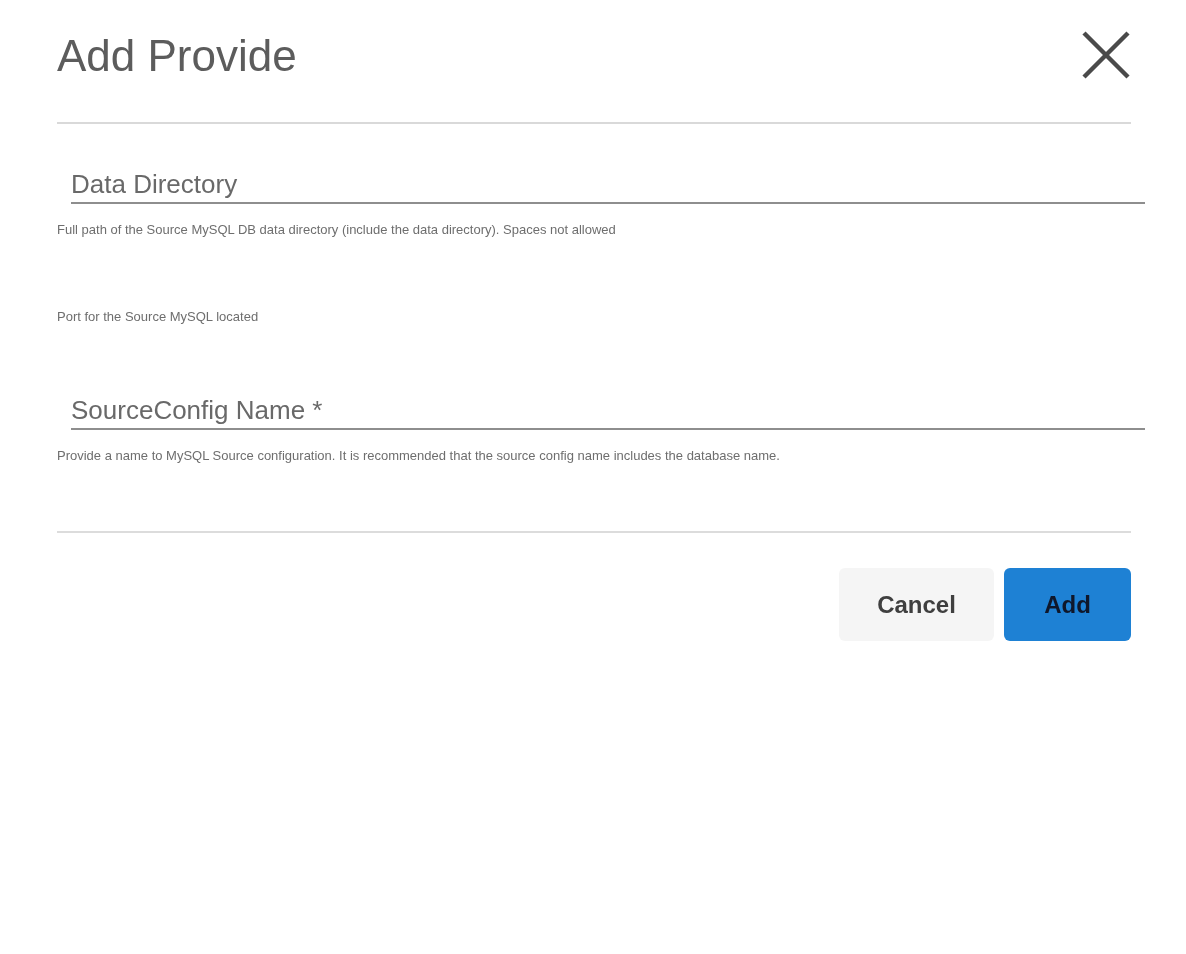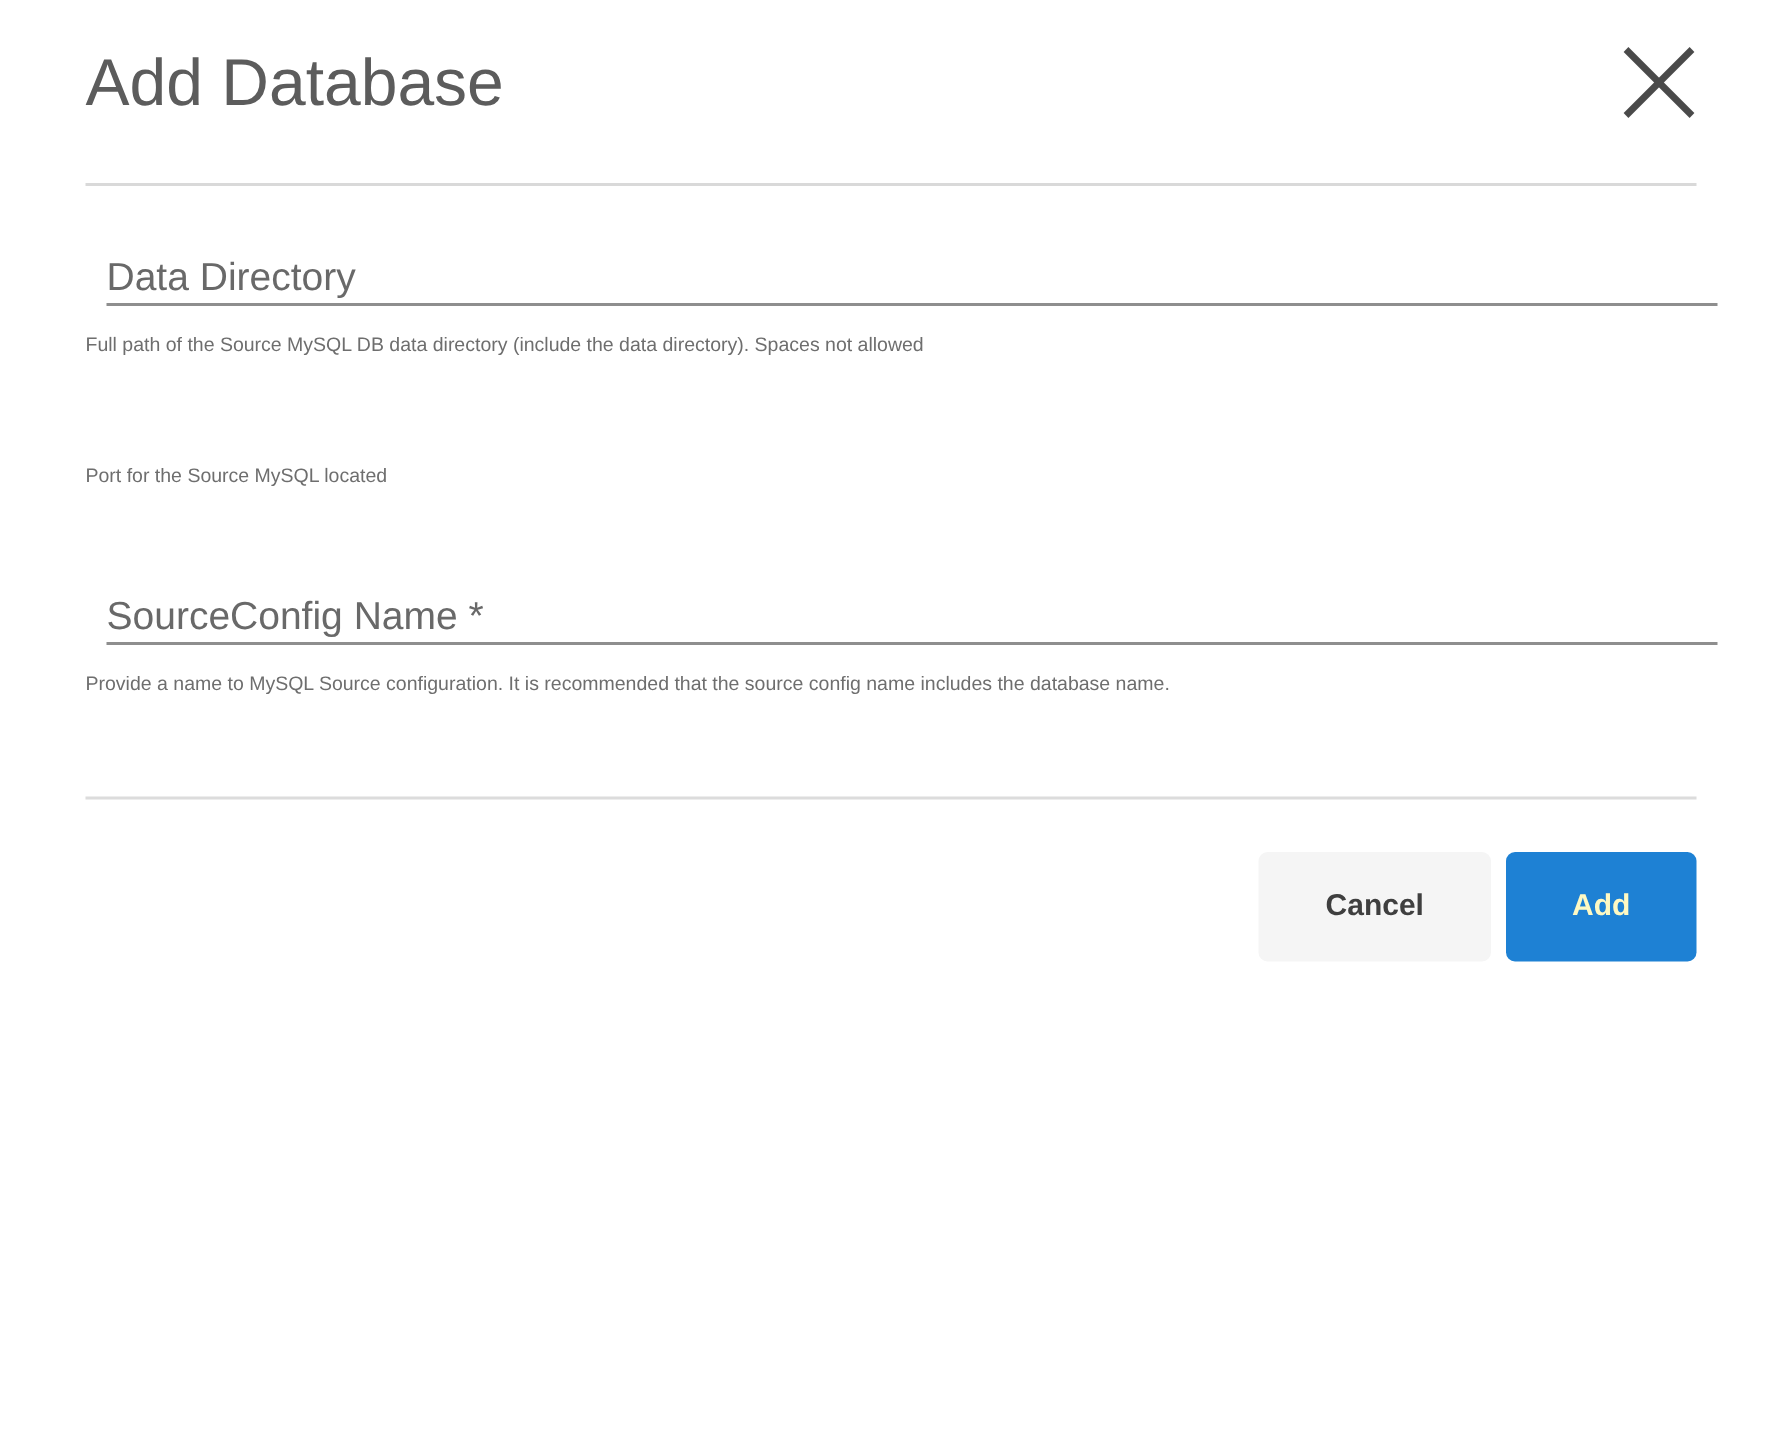--- a/index.html
+++ b/index.html
@@ -82,43 +82,43 @@
     display: flex;
     justify-content: flex-end;
     gap: 10px;
     margin-top: 35px;
   }
   .btn {
     height: 73px;
     border: none;
     border-radius: 6px;
     font-family: inherit;
-    font-size: 20px;
+    font-size: 24px;
     font-weight: 600;
     cursor: pointer;
     padding: 0;
   }
   .btn-cancel {
     width: 155px;
     background: #f5f5f5;
     color: #3f3f3f;
   }
   .btn-add {
     width: 127px;
     background: #1e81d4;
-    color: #fef9c3;
+    color: #0f172a;
   }
 </style>
 </head>
 <body>
 
 <div class="dialog">
 
   <div class="dialog-header">
-    <h1 class="dialog-title">Add Database</h1>
+    <h1 class="dialog-title">Add Provide</h1>
     <button class="close-btn" aria-label="Close">
       <svg width="50" height="50" viewBox="0 0 50 50">
         <line x1="3" y1="3" x2="47" y2="47" stroke="#4a4a4a" stroke-width="4.5"></line>
         <line x1="47" y1="3" x2="3" y2="47" stroke="#4a4a4a" stroke-width="4.5"></line>
       </svg>
     </button>
   </div>
 
   <hr class="title-divider">
 

